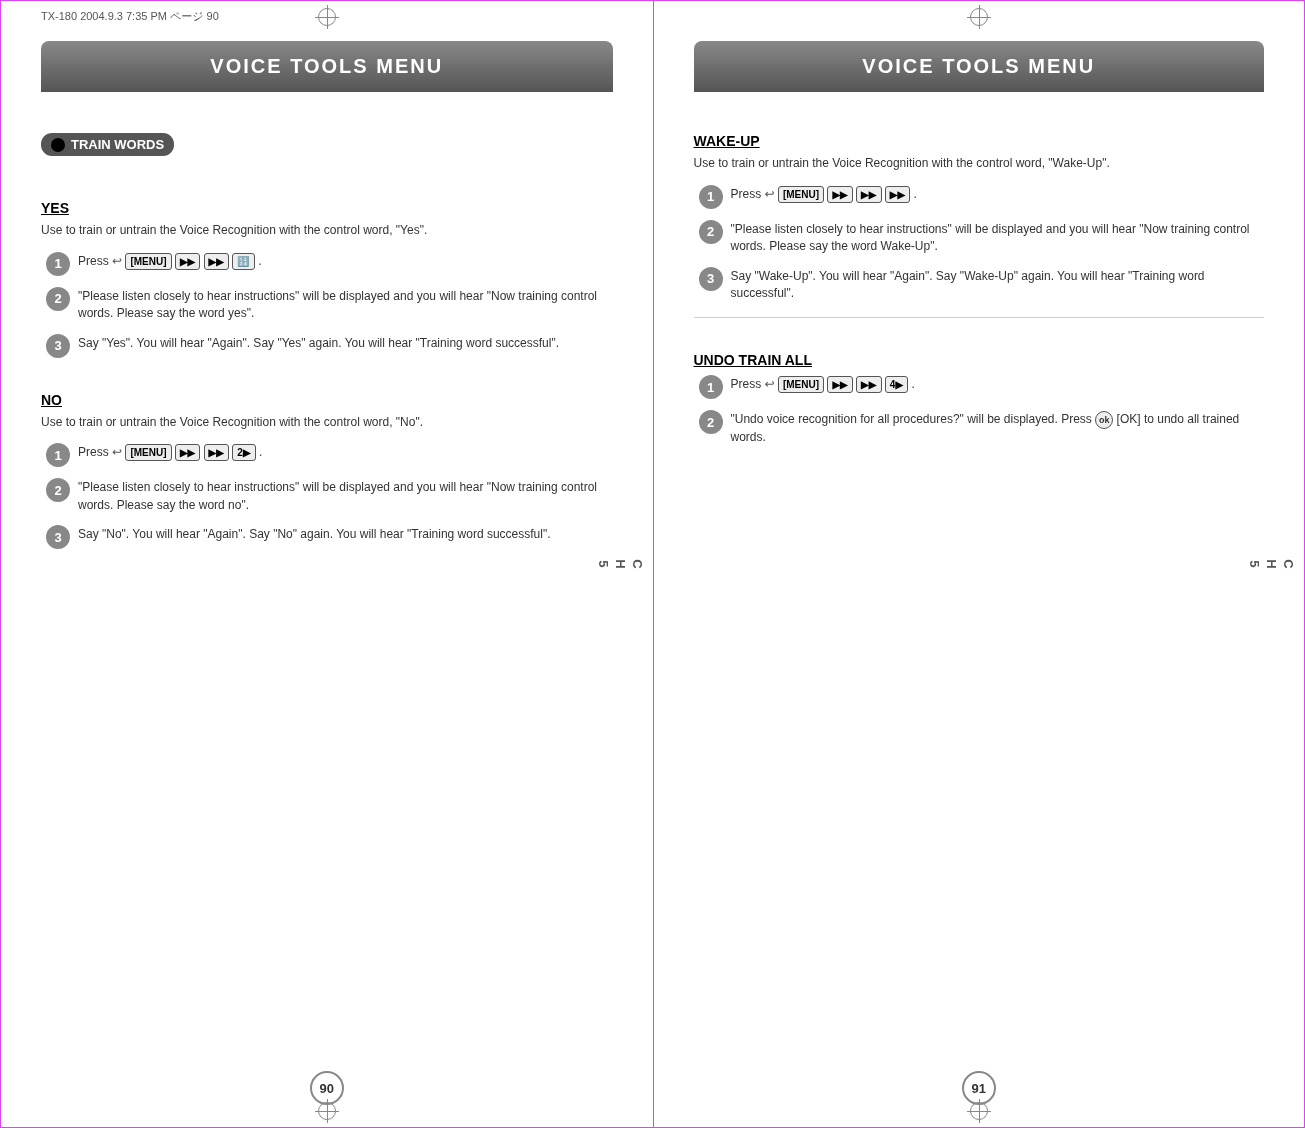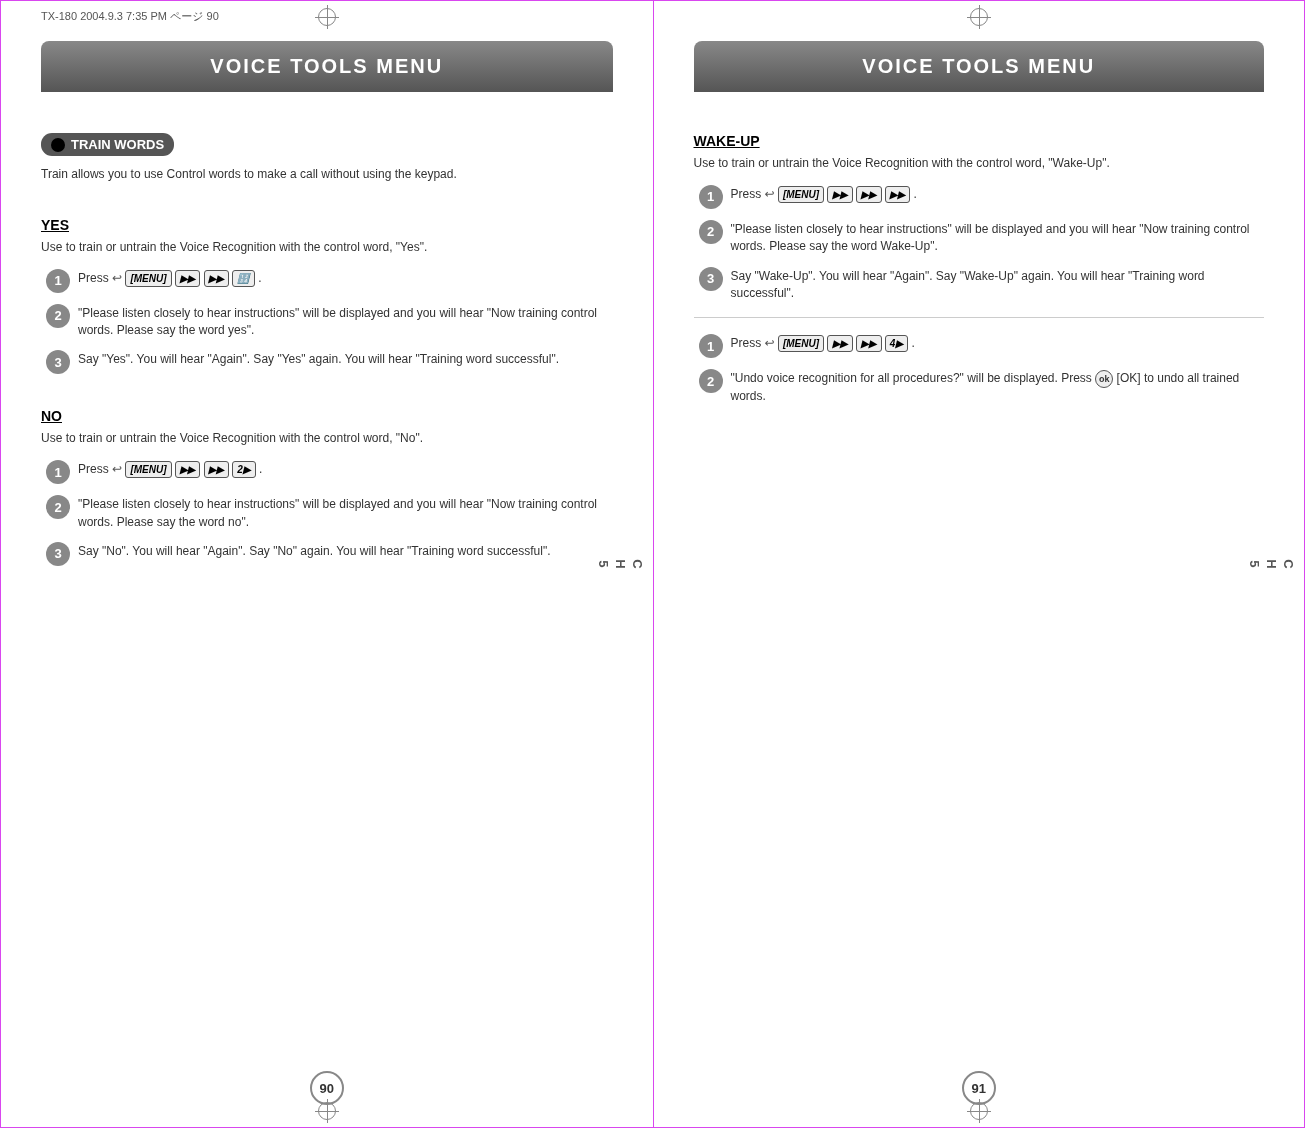--- a/index.html
+++ b/index.html
@@ -114,21 +114,20 @@
     .key-icon {
       display: inline-block;
       border: 1px solid #555;
       border-radius: 3px;
       padding: 1px 4px;
       font-size: 10px;
       font-weight: bold;
       background: #eee;
       color: #000;
       line-height: 1.3;
-      font-style: italic;
     }
     .key-arrow {
       font-size: 12px;
       color: #555;
     }
 
     
     .page-number {
       position: absolute;
       bottom: 22px;
@@ -246,23 +245,20 @@
     <div class="header-bar">
       <h1>VOICE TOOLS MENU</h1>
     </div>
 
     
     <div class="section-title-box">
       <span class="bullet"></span>
       <span>TRAIN WORDS</span>
     </div>
 
-    <div class="description">
-      Train allows you to use Control words to make a call without using the keypad.
-    </div>
 
     
     <div class="subsection-title">YES</div>
     <div class="description">Use to train or untrain the Voice Recognition with the control word, "Yes".</div>
 
     <div class="steps">
 
       <div class="step">
         <div class="step-num">1</div>
         <div class="step-content">
@@ -361,20 +357,21 @@
       </div>
 
       <div class="step">
         <div class="step-num">3</div>
         <div class="step-content">Say "Wake-Up". You will hear "Again". Say "Wake-Up" again. You will hear "Training word successful".</div>
       </div>
     </div>
 
     <hr class="divider">
 
+    <div class="subsection-title">UNDO TRAIN ALL</div>
 
     <div class="steps">
 
       <div class="step">
         <div class="step-num">1</div>
         <div class="step-content">
           Press <span class="key-arrow">↩</span>
           <span class="key-icon">[MENU]</span>
           <span class="key-icon">▶▶</span>
           <span class="key-icon">▶▶</span>

